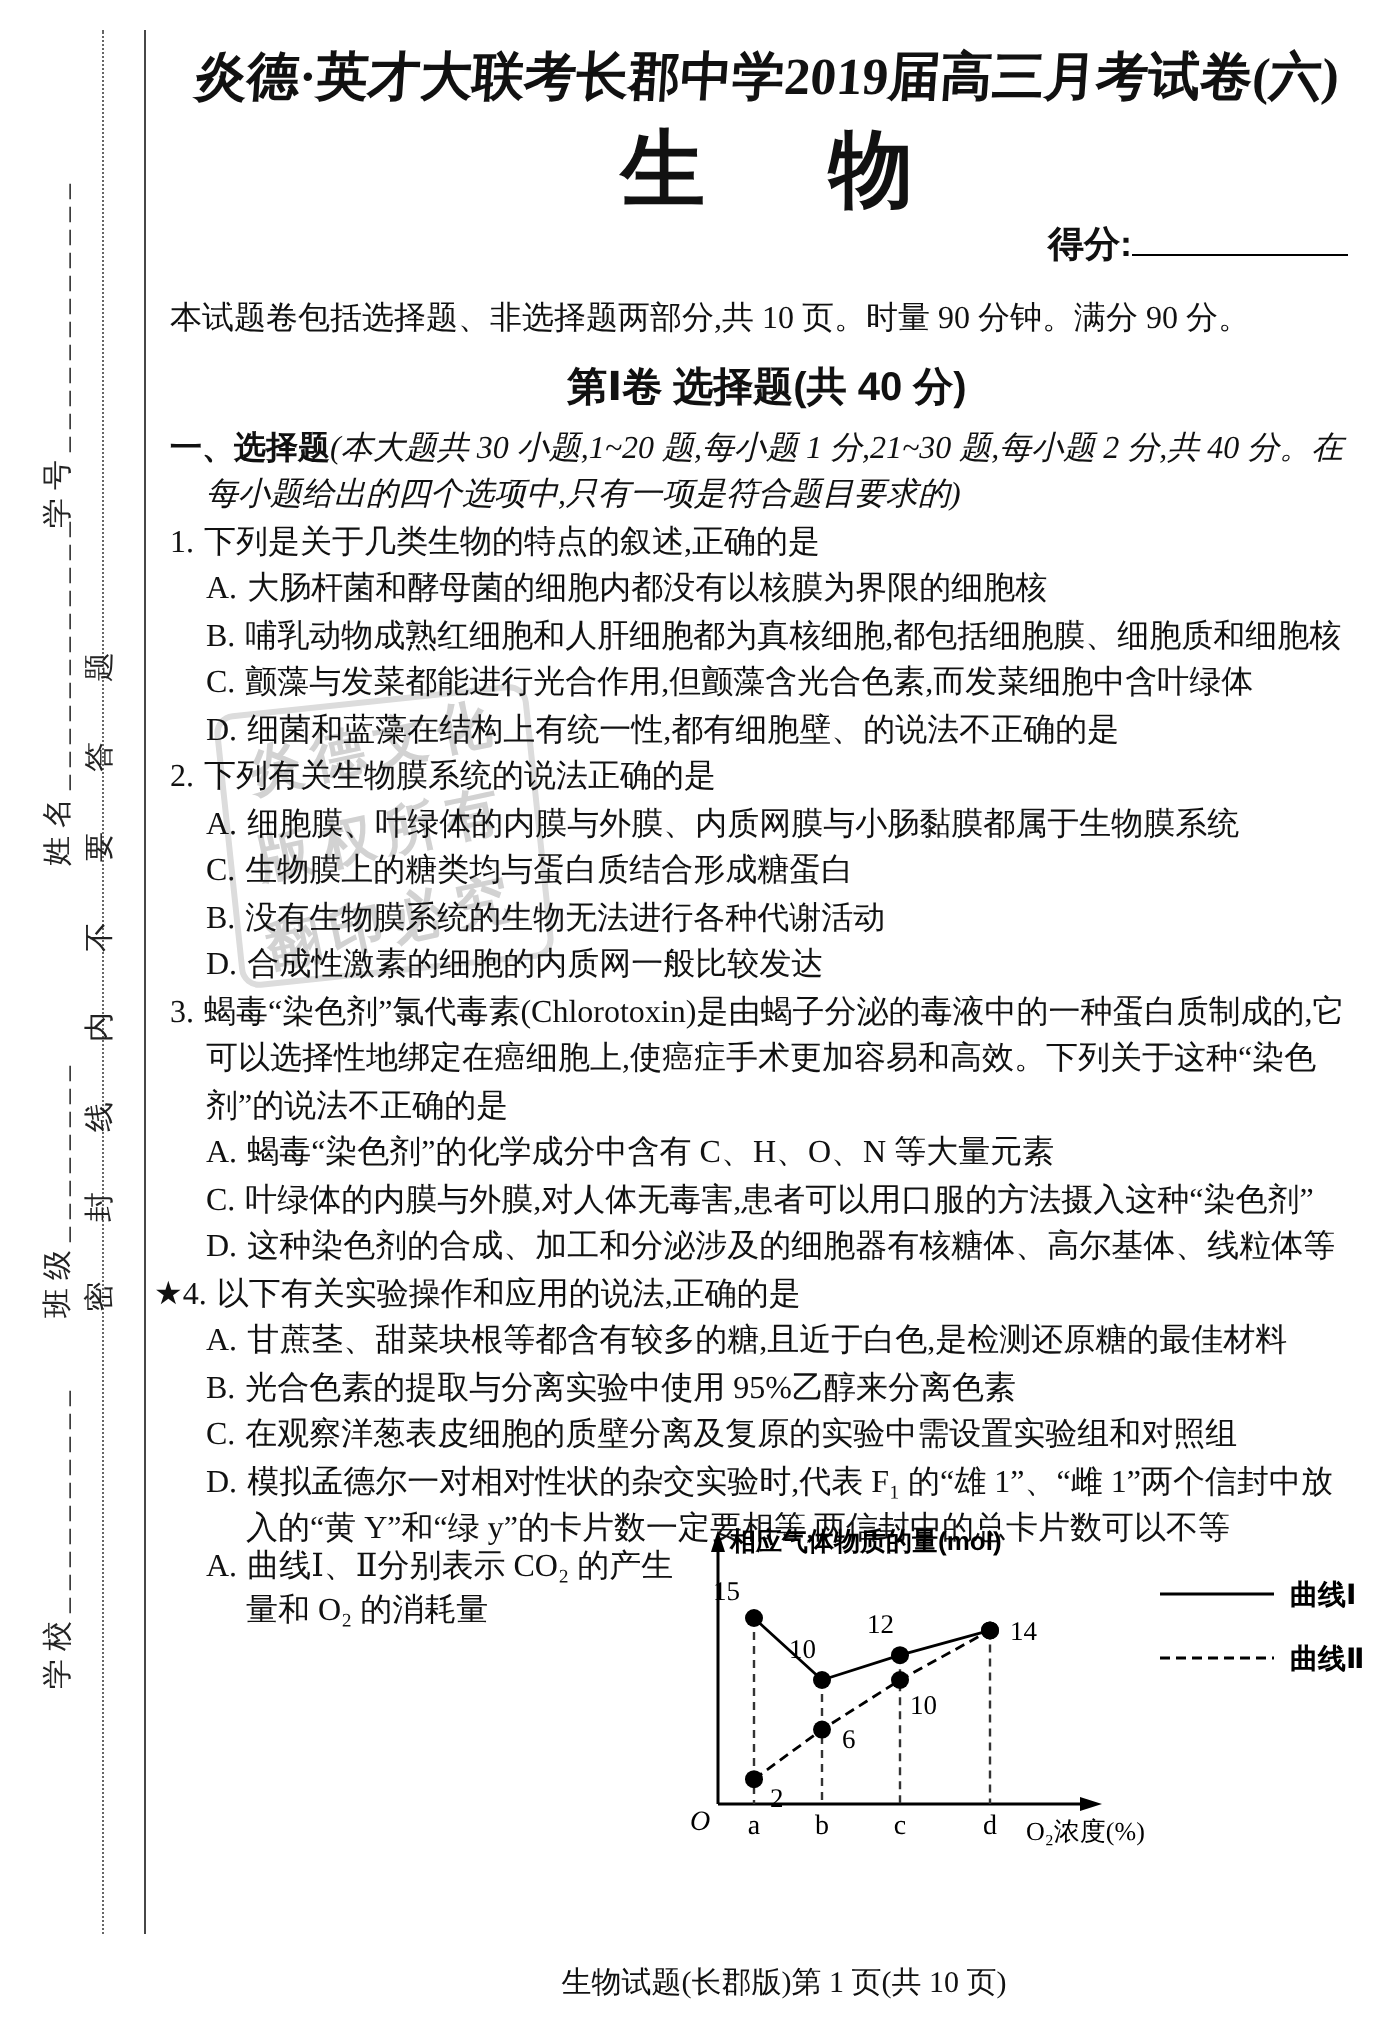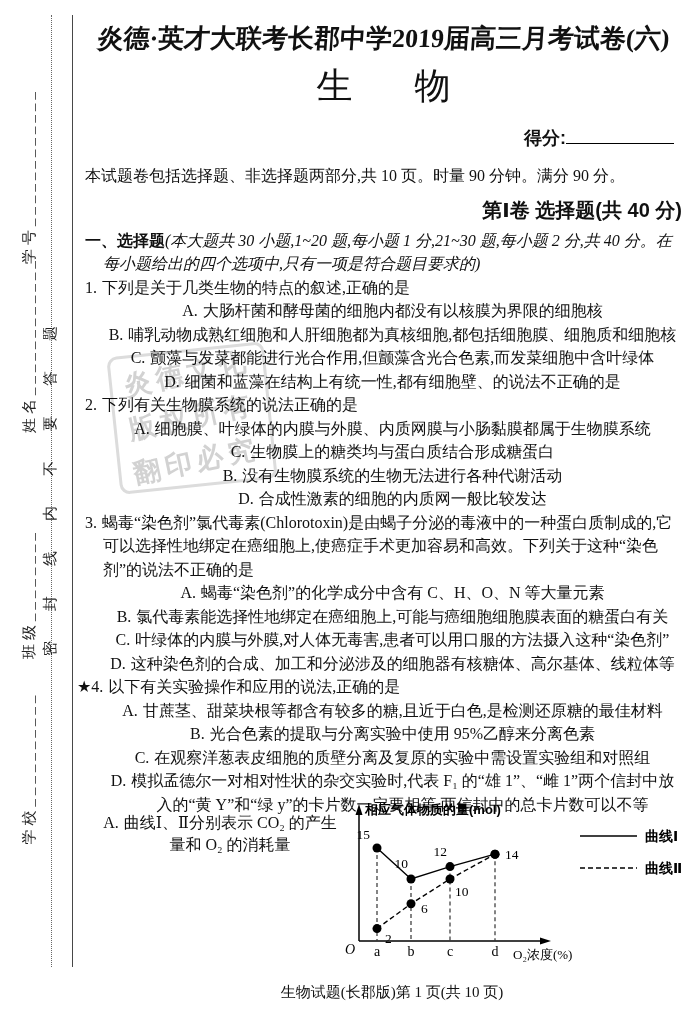--- a/index.html
+++ b/index.html
@@ -23,36 +23,36 @@
   .watermark{position:absolute;left:113px;top:349px;width:152px;height:132px;
     border:3px solid #dcdcdc;border-radius:10px;z-index:0;
     display:flex;flex-direction:column;justify-content:space-around;align-items:center;
     transform:rotate(-6deg);pointer-events:none;}
   .watermark div{color:#d2d2d2;font-size:27px;font-weight:bold;letter-spacing:5px;
     font-family:"Liberation Sans","DejaVu Sans",sans-serif;transform:rotate(-6deg);}
   
   .content{position:absolute;left:85px;right:6px;top:0;z-index:1;}
   .title{margin-top:22px;text-align:center;font-size:26px;line-height:34px;font-weight:bold;
     transform:skewX(-4deg);}
-  .subject{margin-top:6px;text-align:center;font-size:36px;line-height:48px;font-weight:normal;
+  .subject{margin-top:6px;text-align:center;font-size:42px;line-height:48px;font-weight:bold;
     letter-spacing:62px;padding-left:62px;}
-  .score-row{margin-top:16px;text-align:right;padding-right:8px;
+  .score-row{text-align:right;padding-right:8px;
     font-family:"Liberation Sans","DejaVu Sans",sans-serif;font-weight:bold;font-size:18px;line-height:24px;}
   .score-blank{display:inline-block;width:108px;border-bottom:1.5px solid #000;height:17px;}
   .intro{margin-top:14px;text-align:left;font-size:16px;}
-  .section-title{margin-top:9px;text-align:right;font-size:20px;line-height:27px;font-weight:bold;
+  .section-title{margin-top:9px;text-align:center;font-size:20px;line-height:27px;font-weight:bold;
     font-family:"Liberation Sans","DejaVu Sans",sans-serif;}
   .section-intro{margin-top:5px;padding-left:18px;text-indent:-18px;}
   .si-lead{font-family:"Liberation Sans","DejaVu Sans",sans-serif;font-weight:bold;}
   .si-note{font-style:italic;}
   
   .stem{padding-left:18px;text-indent:-18px;}
   .starred .stem{padding-left:26px;text-indent:-26px;margin-left:-8px;}
   .qnum{margin-right:5px;}
-  .option{padding-left:38px;text-indent:-20px;text-align:center;}
+  .option{padding-left:38px;text-indent:-20px;}
   .olabel{margin-right:5px;}
   
   .q5-row{display:flex;margin-top:-4px;}
   .q5-left{width:278px;line-height:22px;}
   .q5-right{flex:1;position:relative;}
   #gas-chart{display:block;margin-top:-16px;}
   
   .footer{position:absolute;left:102px;right:6px;top:981px;text-align:center;font-size:15px;z-index:2;}
   svg text{font-family:"Liberation Serif","DejaVu Serif",serif;}
   svg .sans{font-family:"Liberation Sans","DejaVu Sans",sans-serif;font-weight:bold;}
@@ -107,21 +107,20 @@
       <div class="question">
         <div class="stem"><span class="qnum">2.</span><span class="stemtext">下列有关生物膜系统的说法正确的是</span></div>
         <div class="option"><span class="olabel">A.</span><span class="otext">细胞膜、叶绿体的内膜与外膜、内质网膜与小肠黏膜都属于生物膜系统</span></div>
         <div class="option"><span class="olabel">C.</span><span class="otext">生物膜上的糖类均与蛋白质结合形成糖蛋白</span></div>
         <div class="option"><span class="olabel">B.</span><span class="otext">没有生物膜系统的生物无法进行各种代谢活动</span></div>
         <div class="option"><span class="olabel">D.</span><span class="otext">合成性激素的细胞的内质网一般比较发达</span></div>
       </div>
       <div class="question">
         <div class="stem"><span class="qnum">3.</span><span class="stemtext">蝎毒“染色剂”氯代毒素(Chlorotoxin)是由蝎子分泌的毒液中的一种蛋白质制成的,它可以选择性地绑定在癌细胞上,使癌症手术更加容易和高效。下列关于这种“染色剂”的说法不正确的是</span></div>
         <div class="option"><span class="olabel">A.</span><span class="otext">蝎毒“染色剂”的化学成分中含有 C、H、O、N 等大量元素</span></div>
-        <div class="option"><span class="olabel">B.</span><span class="otext">氯代毒素能选择性地绑定在癌细胞上,可能与癌细胞细胞膜表面的糖蛋白有关</span></div>
         <div class="option"><span class="olabel">C.</span><span class="otext">叶绿体的内膜与外膜,对人体无毒害,患者可以用口服的方法摄入这种“染色剂”</span></div>
         <div class="option"><span class="olabel">D.</span><span class="otext">这种染色剂的合成、加工和分泌涉及的细胞器有核糖体、高尔基体、线粒体等</span></div>
       </div>
       <div class="question starred">
         <div class="stem"><span class="qnum">★4.</span><span class="stemtext">以下有关实验操作和应用的说法,正确的是</span></div>
         <div class="option"><span class="olabel">A.</span><span class="otext">甘蔗茎、甜菜块根等都含有较多的糖,且近于白色,是检测还原糖的最佳材料</span></div>
         <div class="option"><span class="olabel">B.</span><span class="otext">光合色素的提取与分离实验中使用 95%乙醇来分离色素</span></div>
         <div class="option"><span class="olabel">C.</span><span class="otext">在观察洋葱表皮细胞的质壁分离及复原的实验中需设置实验组和对照组</span></div>
         <div class="option"><span class="olabel">D.</span><span class="otext">模拟孟德尔一对相对性状的杂交实验时,代表 F₁ 的“雄 1”、“雌 1”两个信封中放入的“黄 Y”和“绿 y”的卡片数一定要相等,两信封中的总卡片数可以不等</span></div>
       </div>

